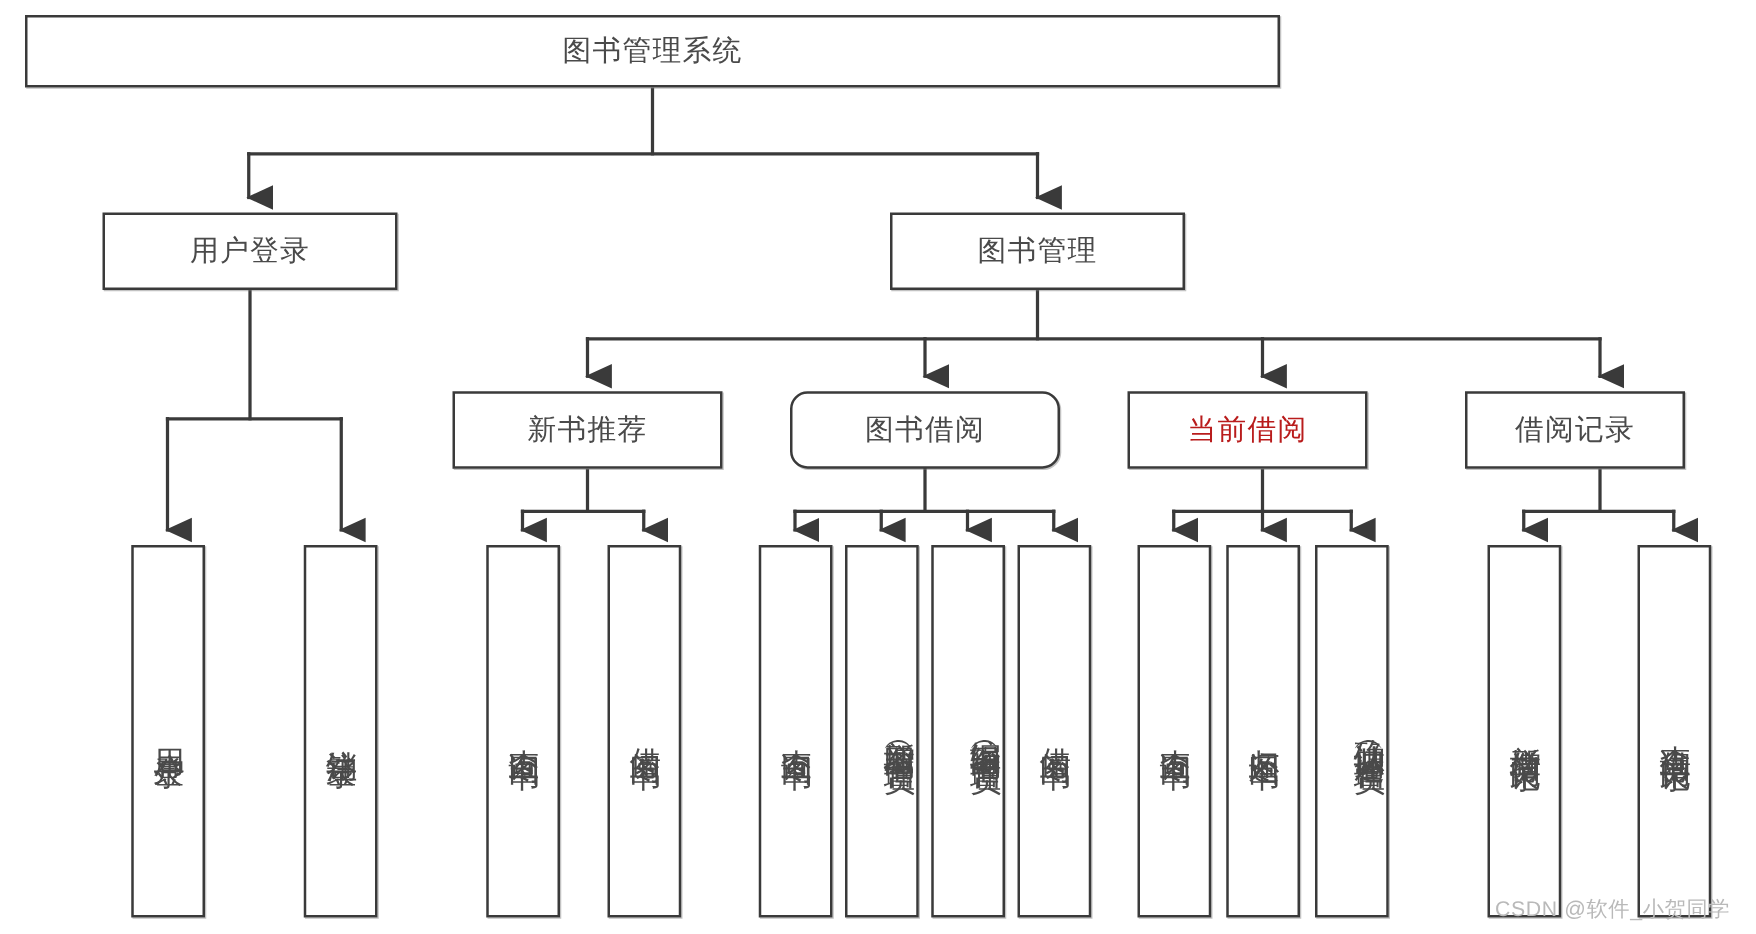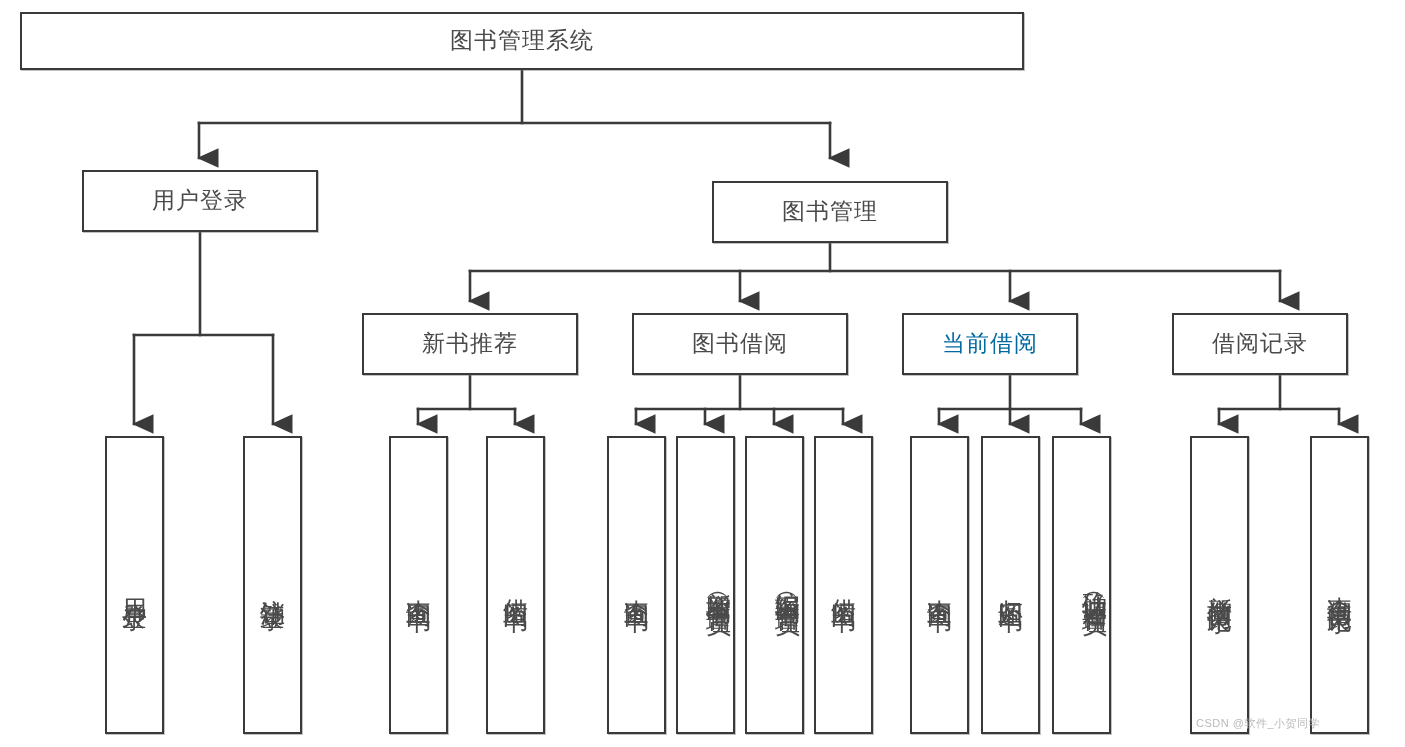--- a/index.html
+++ b/index.html
@@ -54,21 +54,21 @@
     justify-content: center;
   }
   .node.v.top {
     align-items: flex-start;
   }
   .node.v.mid {
     align-items: center;
   }
   .watermark {
     position: absolute;
-    font-size: 11px;
+    font-size: 17px;
     color: #b9b9b9;
     letter-spacing: 0.5px;
     white-space: nowrap;
     user-select: none;
   }
 </style>
 </head>
 <body>
 
 <div id="canvas">
@@ -119,25 +119,25 @@
       <path d="M 1280 375 L 1280 409"></path>
       <path d="M 1219 409 L 1339 409"></path>
       <path d="M 1219 409 L 1219 424" marker-end="url(#arrow)"></path>
       <path d="M 1339 409 L 1339 424" marker-end="url(#arrow)"></path>
     </g>
   </svg>
 
   <div class="node h" style="left: 20px; top: 12px; width: 1004px; height: 58px; border-color: rgb(58, 58, 58); color: rgb(74, 74, 74);">图书管理系统</div>
 
   <div class="node h" style="left: 82px; top: 170px; width: 236px; height: 62px; border-color: rgb(58, 58, 58); color: rgb(74, 74, 74);">用户登录</div>
-  <div class="node h" style="left: 712px; top: 170px; width: 236px; height: 62px; border-color: rgb(58, 58, 58); color: rgb(74, 74, 74); margin-top: 11px;">图书管理</div>
+  <div class="node h" style="left: 712px; top: 170px; width: 236px; height: 62px; border-color: rgb(58, 58, 58); color: rgb(74, 74, 74);">图书管理</div>
 
   <div class="node h" style="left: 362px; top: 313px; width: 216px; height: 62px; border-color: rgb(58, 58, 58); color: rgb(74, 74, 74); font-family: Liberation Serif, serif;">新书推荐</div>
-  <div class="node h" style="left: 632px; top: 313px; width: 216px; height: 62px; border-color: rgb(58, 58, 58); color: rgb(74, 74, 74);">图书借阅</div>
-  <div class="node h" style="left: 902px; top: 313px; width: 176px; height: 62px; border-color: rgb(58, 58, 58); color: #0369a1;">当前借阅</div>
+  <div class="node h" style="left: 632px; top: 313px; width: 216px; height: 62px; border-color: rgb(58, 58, 58); color: rgb(74, 74, 74); border-radius: 14px;">图书借阅</div>
+  <div class="node h" style="left: 902px; top: 313px; width: 192px; height: 62px; border-color: rgb(58, 58, 58); color: #b91c1c;">当前借阅</div>
   <div class="node h" style="left: 1172px; top: 313px; width: 176px; height: 62px; border-color: rgb(58, 58, 58); color: rgb(74, 74, 74);">借阅记录</div>
 
   <div class="node v mid" style="left: 105px; top: 436px; width: 59px; height: 298px; border-color: rgb(58, 58, 58); color: rgb(74, 74, 74);">用户登录</div>
   <div class="node v mid" style="left: 243px; top: 436px; width: 59px; height: 298px; border-color: rgb(58, 58, 58); color: rgb(74, 74, 74);">注销登录</div>
   <div class="node v mid" style="left: 389px; top: 436px; width: 59px; height: 298px; border-color: rgb(58, 58, 58); color: rgb(74, 74, 74);">查询图书</div>
   <div class="node v mid" style="left: 486px; top: 436px; width: 59px; height: 298px; border-color: rgb(58, 58, 58); color: rgb(74, 74, 74);">借阅图书</div>
   <div class="node v mid" style="left: 607px; top: 436px; width: 59px; height: 298px; border-color: rgb(58, 58, 58); color: rgb(74, 74, 74);">查询图书</div>
   <div class="node v top" style="left: 676px; top: 436px; width: 59px; height: 298px; border-color: rgb(58, 58, 58); color: rgb(74, 74, 74);">新增图书（管理员）</div>
   <div class="node v top" style="left: 745px; top: 436px; width: 59px; height: 298px; border-color: rgb(58, 58, 58); color: rgb(74, 74, 74);">编辑图书（管理员）</div>
   <div class="node v mid" style="left: 814px; top: 436px; width: 59px; height: 298px; border-color: rgb(58, 58, 58); color: rgb(74, 74, 74);">借阅图书</div>

